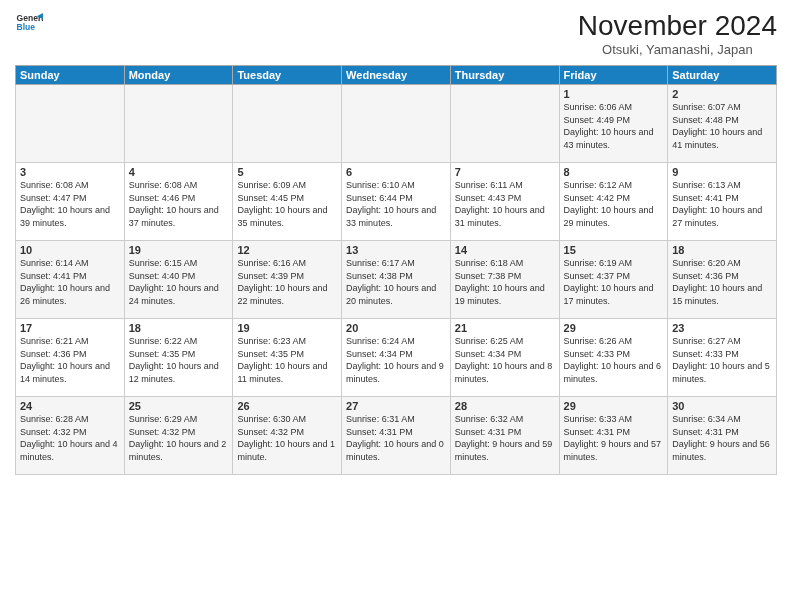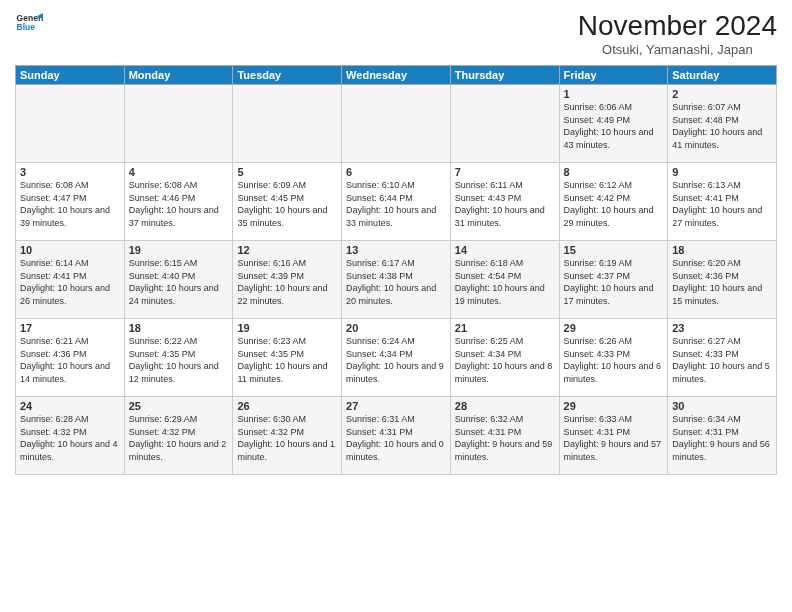--- a/index.html
+++ b/index.html
@@ -202,21 +202,21 @@
           </td>
           <td>
             <span class="day-num">13</span>
             <div class="day-info">Sunrise: 6:17 AM
 Sunset: 4:38 PM
 Daylight: 10 hours and 20 minutes.</div>
           </td>
           <td>
             <span class="day-num">14</span>
             <div class="day-info">Sunrise: 6:18 AM
-Sunset: 4:54 PM
+Sunset: 7:38 PM
 Daylight: 10 hours and 19 minutes.</div>
           </td>
           <td>
             <span class="day-num">15</span>
             <div class="day-info">Sunrise: 6:19 AM
 Sunset: 4:37 PM
 Daylight: 10 hours and 17 minutes.</div>
           </td>
           <td>
             <span class="day-num">18</span>

